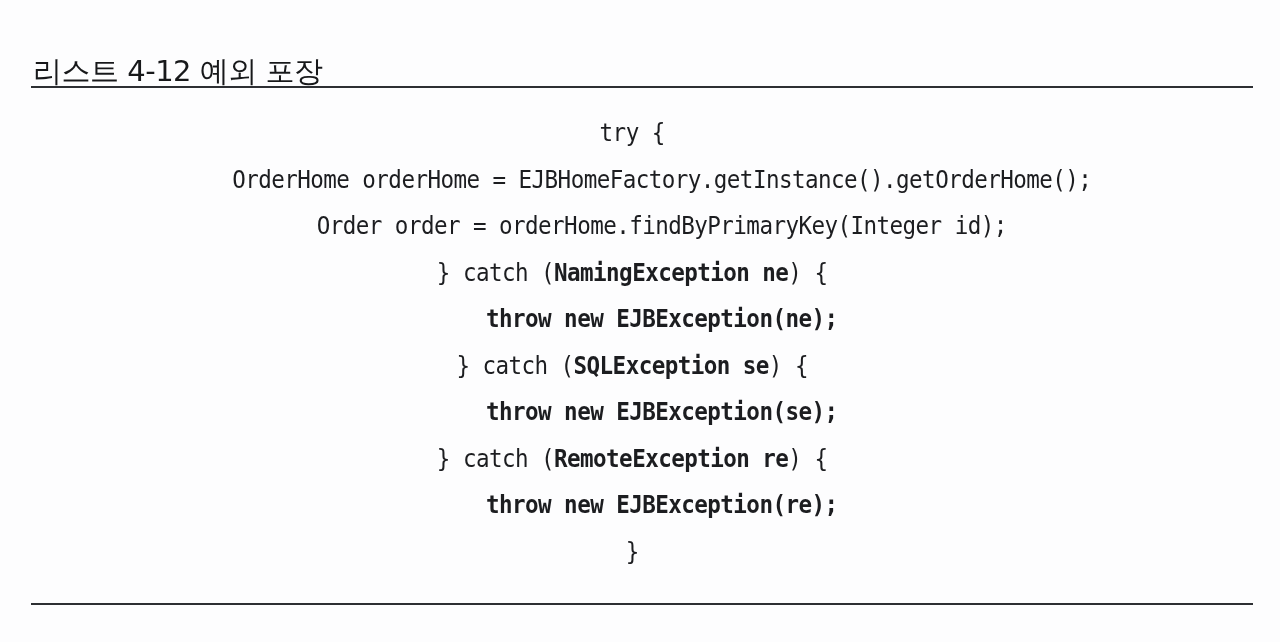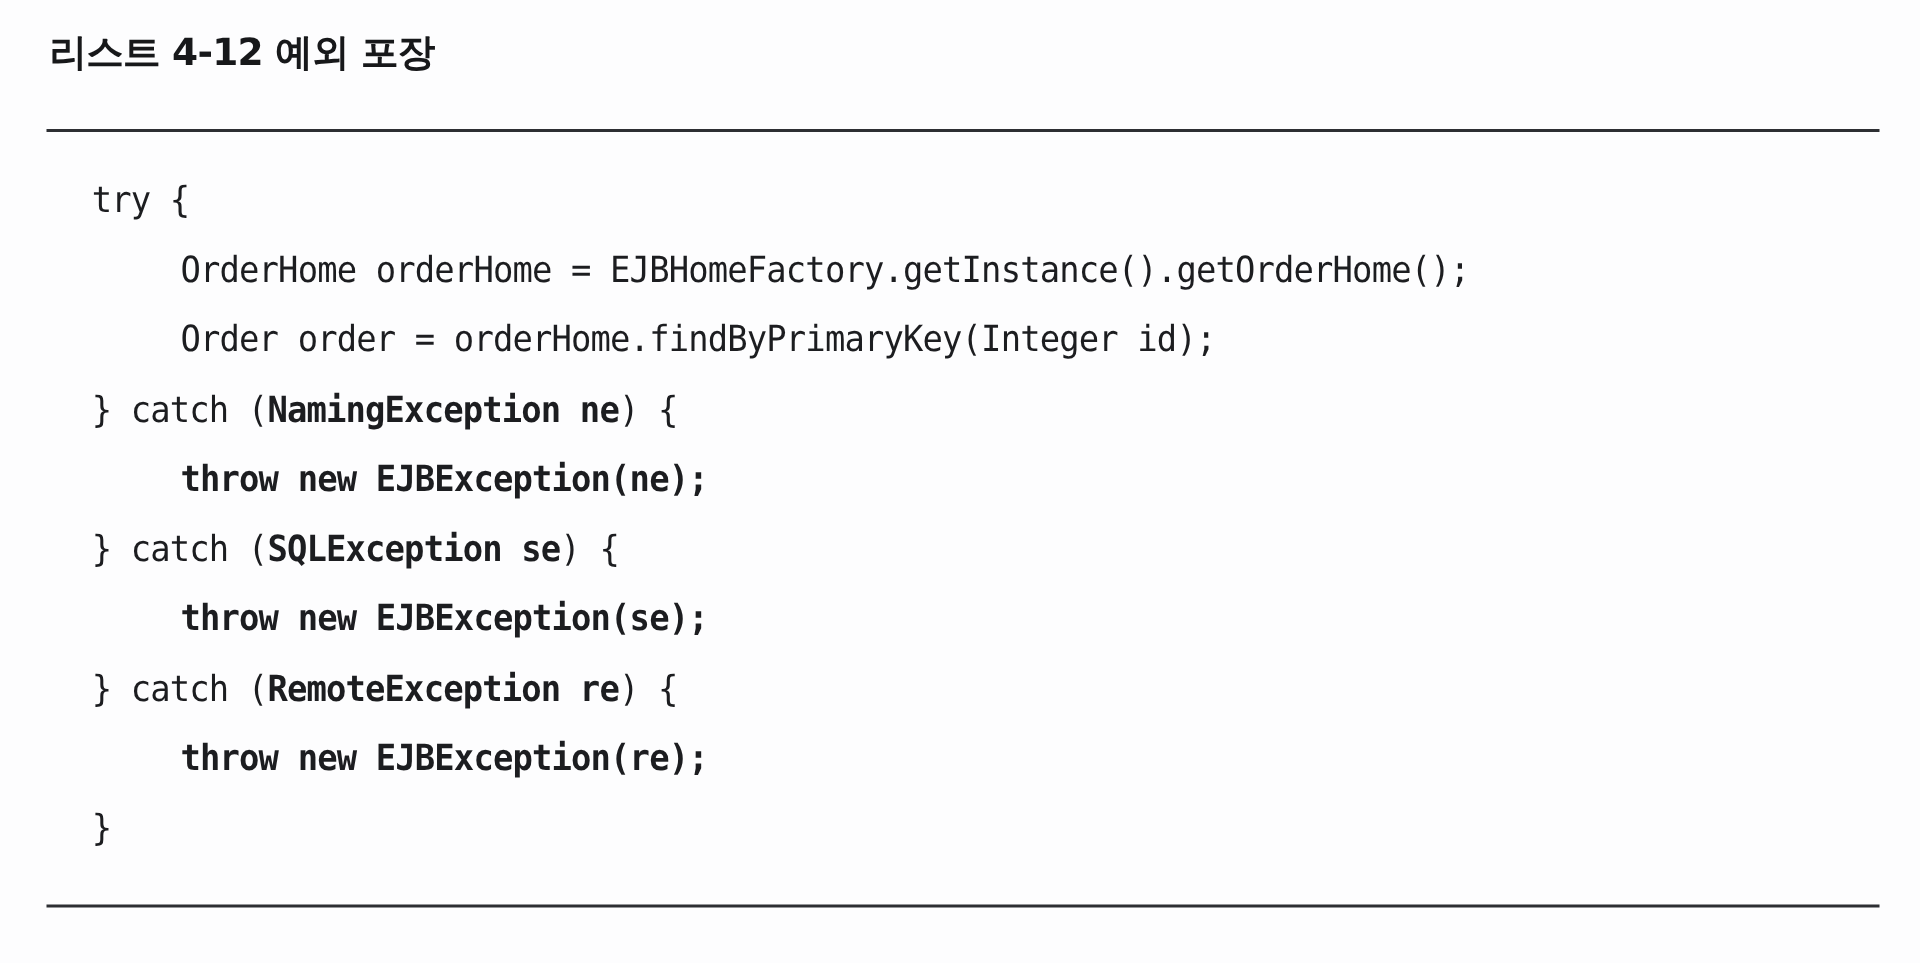--- a/index.html
+++ b/index.html
@@ -18,24 +18,24 @@
     position: relative;
     width: 1280px;
     height: 642px;
     background: #fdfdfe;
   }
 
   
   .caption {
     position: absolute;
     left: 33px;
-    top: 18px;
+    top: 52px;
     font-family: "DejaVu Sans", "Liberation Sans", sans-serif;
-    font-size: 25px;
-    font-weight: 700;
+    font-size: 29px;
+    font-weight: 400;
     letter-spacing: -0.5px;
     color: #17181a;
     white-space: nowrap;
   }
 
   
   .rule {
     position: absolute;
     background: #2d2f33;
   }
@@ -51,20 +51,21 @@
     width: 1222px;
     height: 2px;
   }
 
   
   .code-block {
     position: absolute;
     left: 0;
     top: 110px;
     width: 1280px;
+    text-align: center;
   }
 
   .code-line {
     height: 46.5px;
     line-height: 46.5px;
     font-family: "DejaVu Sans Mono", "Liberation Mono", monospace;
     font-size: 24px;
     color: #1c1d20;
     white-space: pre;
     letter-spacing: -0.6px;

